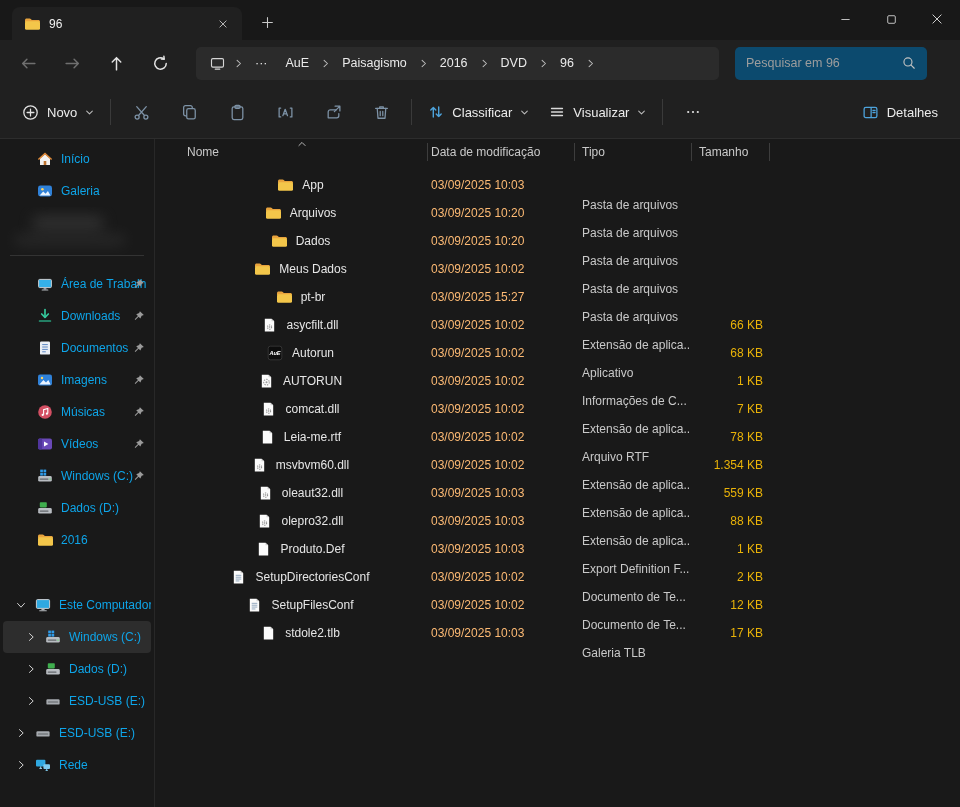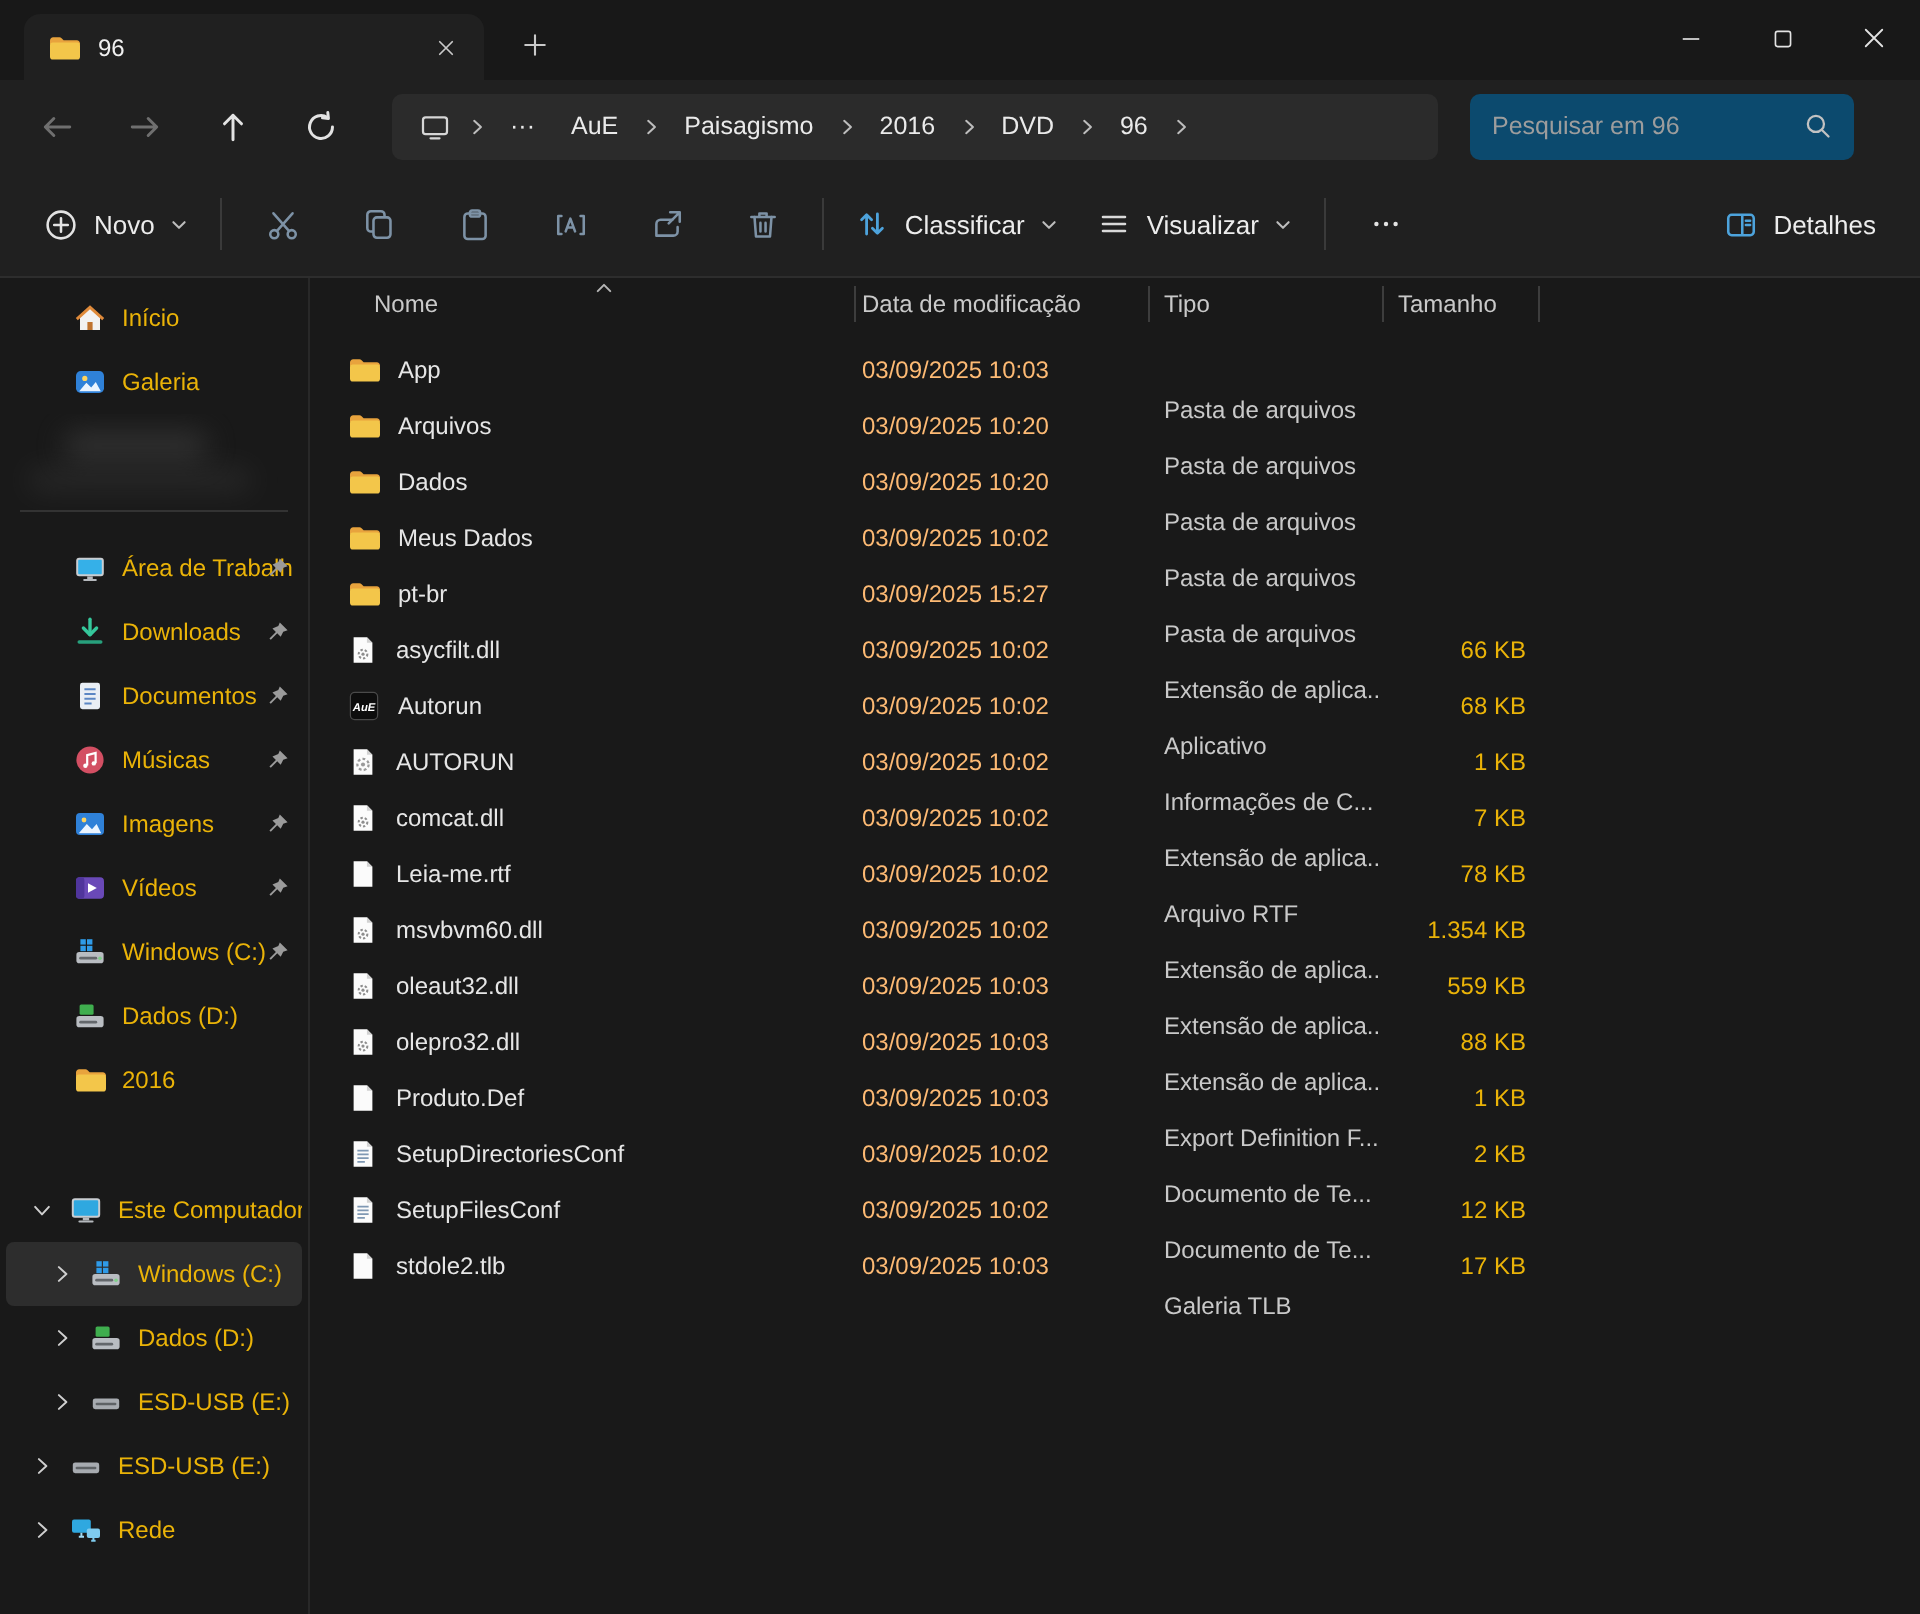--- a/index.html
+++ b/index.html
@@ -42,21 +42,21 @@
   
   .main{display:flex;height:668px;}
 
   
   .sidebar{width:155px;flex:none;border-right:1px solid #282828;box-sizing:border-box;padding-top:4px;position:relative;}
   .side-item{height:32px;display:flex;align-items:center;gap:8px;padding-left:34px;margin:0 3px;
              border-radius:4px;position:relative;}
   .side-item.tree0{padding-left:12px;}
   .side-item.tree1{padding-left:22px;}
   .side-item.sel{background:#2d2d2d;}
-  .side-label{white-space:nowrap;overflow:hidden;flex:1;color:#eab308;}
+  .side-label{white-space:nowrap;overflow:hidden;flex:1;color:#0ea5e9;}
   .pin{position:absolute;right:6px;top:10px;}
   .side-sep{margin:0 10px;border-top:1px solid #333;height:0;}
   .tree-chev{width:12px;display:flex;justify-content:center;}
   .redacted{height:48px;margin:0 6px;position:relative;overflow:hidden;}
   .redacted .blob{position:absolute;background:#3a3a3a;filter:blur(7px);border-radius:8px;}
   .redacted .b1{left:26px;top:9px;width:72px;height:14px;opacity:.75;}
   .redacted .b2{left:8px;top:27px;width:112px;height:12px;opacity:.45;}
 
   
   .content{flex:1;position:relative;}
@@ -64,21 +64,21 @@
               align-items:center;color:#c9c9c9;}
   .hcell{white-space:nowrap;overflow:hidden;}
   .hcell.c0{padding-left:32px;}
   .hcell.c1{padding-left:4px;}
   .hcell.c2{padding-left:8px;}
   .hcell.c3{padding-left:8px;}
   .hdiv{position:absolute;width:1px;height:18px;background:#3d3d3d;top:4px;}
   .sort-caret{position:absolute;left:142px;top:0;}
   .rows{position:relative;}
   .row{height:28px;display:grid;grid-template-columns:272px 147px 117px 78px;align-items:center;}
-  .cell-name{display:flex;align-items:center;gap:9px;padding-left:19px;color:#e6e6e6;white-space:nowrap;overflow:hidden;}
+  .cell-name{display:flex;align-items:center;gap:9px;padding-left:19px;color:#e6e6e6;white-space:nowrap;overflow:hidden;justify-content:center;}
   .cell-date{color:#fdba74;padding-left:4px;white-space:nowrap;}
   .cell-type{color:#c9c9c9;padding-left:8px;white-space:nowrap;overflow:hidden;margin-top:40px;}
   .cell-size{color:#eab308;text-align:right;padding-right:6px;white-space:nowrap;}
 </style>
 </head>
 <body>
 
 <div class="window">
 
   <div class="titlebar">
@@ -367,42 +367,42 @@
           <span class="side-label">Documentos</span>
           <span class="ic pin">
             <svg width="12" height="12" viewBox="0 0 16 16">
               <path d="M9.2 1.6l5.2 5.2-2.9 1-1.7 3.4-2.3-2.3-4.3 4.3-.9-.9 4.3-4.3-2.3-2.3 3.9-1.7z" fill="#9b9b9b"></path>
             </svg>
           </span>
         </div>
         <div class="side-item">
           <span class="ic">
             <svg width="16" height="16" viewBox="0 0 16 16">
+              <rect x="1" y="2.5" width="14" height="11" rx="2" fill="#2f81d8"></rect>
+              <circle cx="5" cy="6" r="1.2" fill="#ffd45e"></circle>
+              <path d="M2.4 12.6L6.4 8l2.6 2.6L11.3 8l2.3 4.6z" fill="#eaf4ff"></path>
+            </svg>
+          </span>
+          <span class="side-label">Imagens</span>
+          <span class="ic pin">
+            <svg width="12" height="12" viewBox="0 0 16 16">
+              <path d="M9.2 1.6l5.2 5.2-2.9 1-1.7 3.4-2.3-2.3-4.3 4.3-.9-.9 4.3-4.3-2.3-2.3 3.9-1.7z" fill="#9b9b9b"></path>
+            </svg>
+          </span>
+        </div>
+        <div class="side-item">
+          <span class="ic">
+            <svg width="16" height="16" viewBox="0 0 16 16">
               <circle cx="8" cy="8" r="6.8" fill="#d34f63"></circle>
               <path d="M6.6 10.8V5.6l4.2-1.1v5.1" stroke="#fff" stroke-width="1.1" fill="none"></path>
               <circle cx="5.7" cy="10.9" r="1.1" fill="#fff"></circle>
               <circle cx="9.9" cy="9.7" r="1.1" fill="#fff"></circle>
             </svg>
           </span>
           <span class="side-label">Músicas</span>
-          <span class="ic pin">
-            <svg width="12" height="12" viewBox="0 0 16 16">
-              <path d="M9.2 1.6l5.2 5.2-2.9 1-1.7 3.4-2.3-2.3-4.3 4.3-.9-.9 4.3-4.3-2.3-2.3 3.9-1.7z" fill="#9b9b9b"></path>
-            </svg>
-          </span>
-        </div>
-        <div class="side-item">
-          <span class="ic">
-            <svg width="16" height="16" viewBox="0 0 16 16">
-              <rect x="1" y="2.5" width="14" height="11" rx="2" fill="#2f81d8"></rect>
-              <circle cx="5" cy="6" r="1.2" fill="#ffd45e"></circle>
-              <path d="M2.4 12.6L6.4 8l2.6 2.6L11.3 8l2.3 4.6z" fill="#eaf4ff"></path>
-            </svg>
-          </span>
-          <span class="side-label">Imagens</span>
           <span class="ic pin">
             <svg width="12" height="12" viewBox="0 0 16 16">
               <path d="M9.2 1.6l5.2 5.2-2.9 1-1.7 3.4-2.3-2.3-4.3 4.3-.9-.9 4.3-4.3-2.3-2.3 3.9-1.7z" fill="#9b9b9b"></path>
             </svg>
           </span>
         </div>
         <div class="side-item">
           <span class="ic">
             <svg width="16" height="16" viewBox="0 0 16 16">
               <rect x="1" y="2.6" width="14" height="10.8" rx="2" fill="#6a49b8"></rect>

